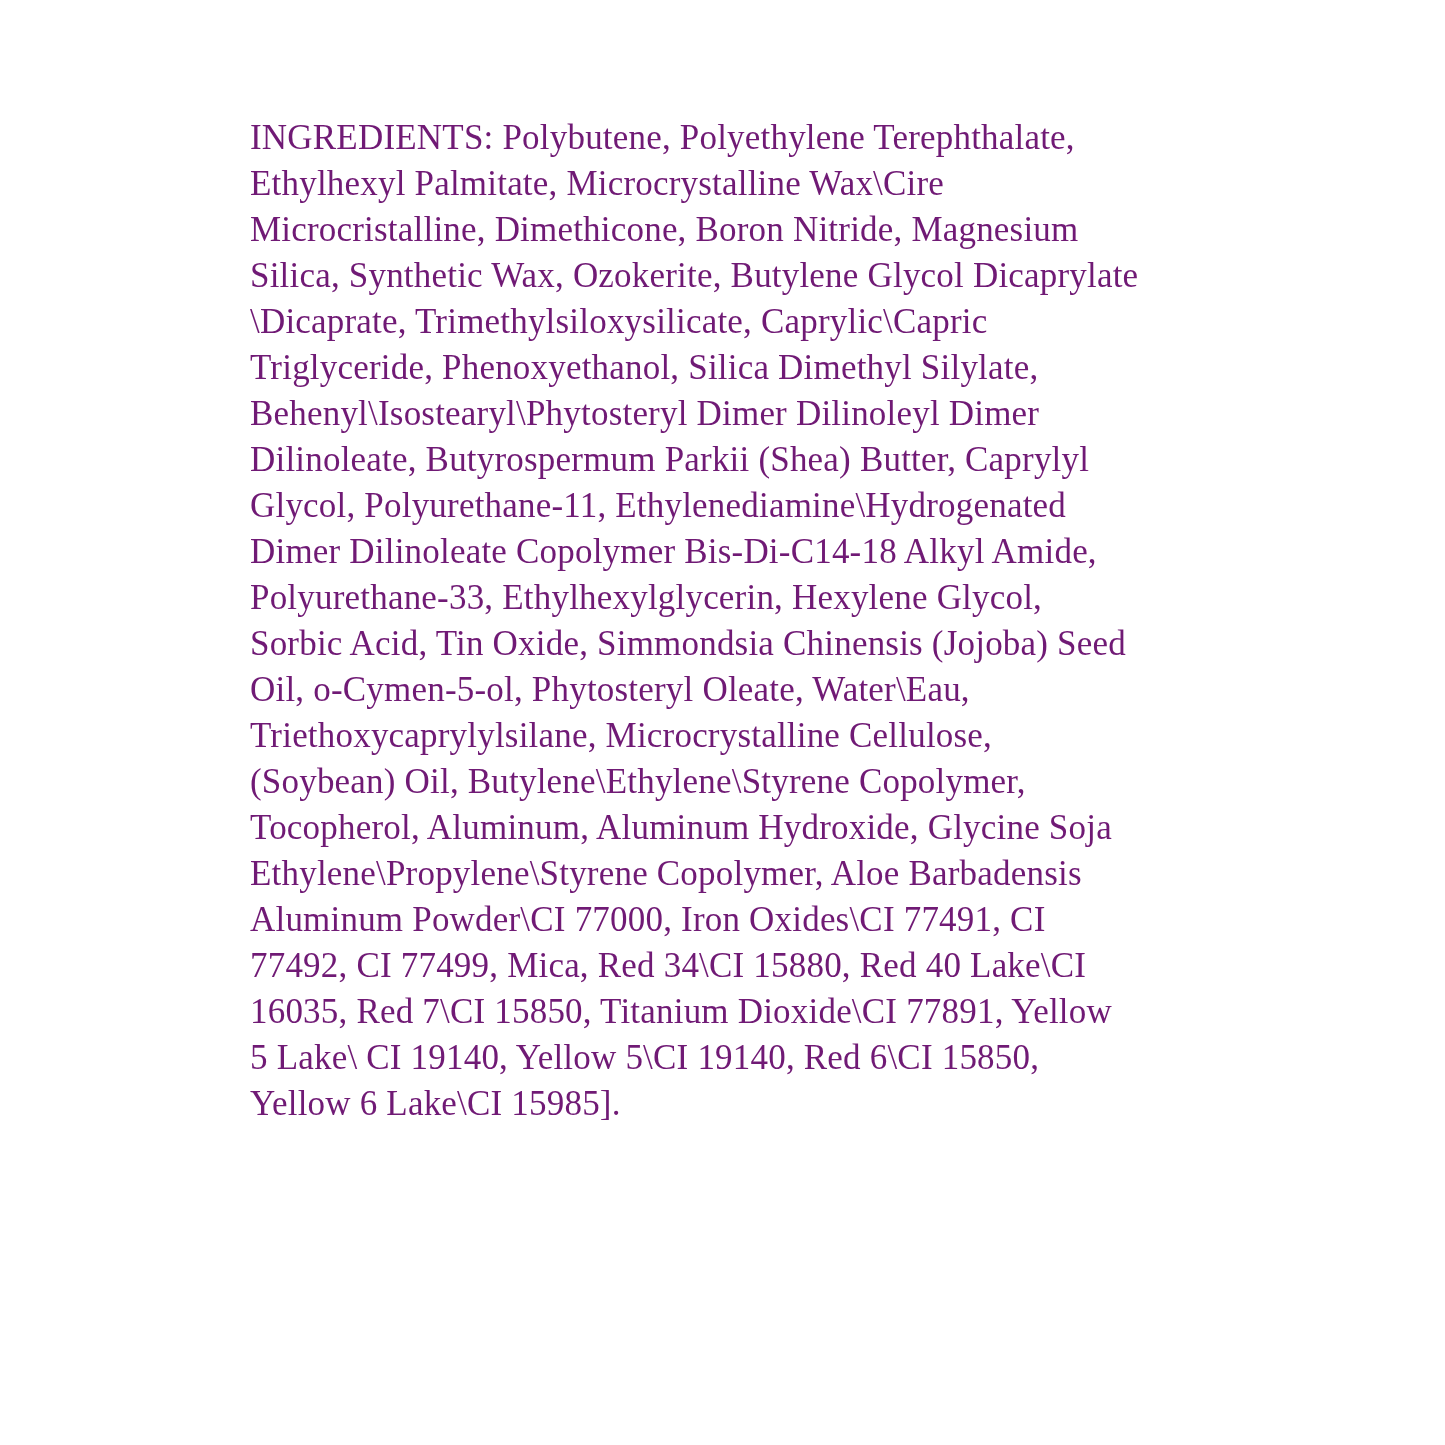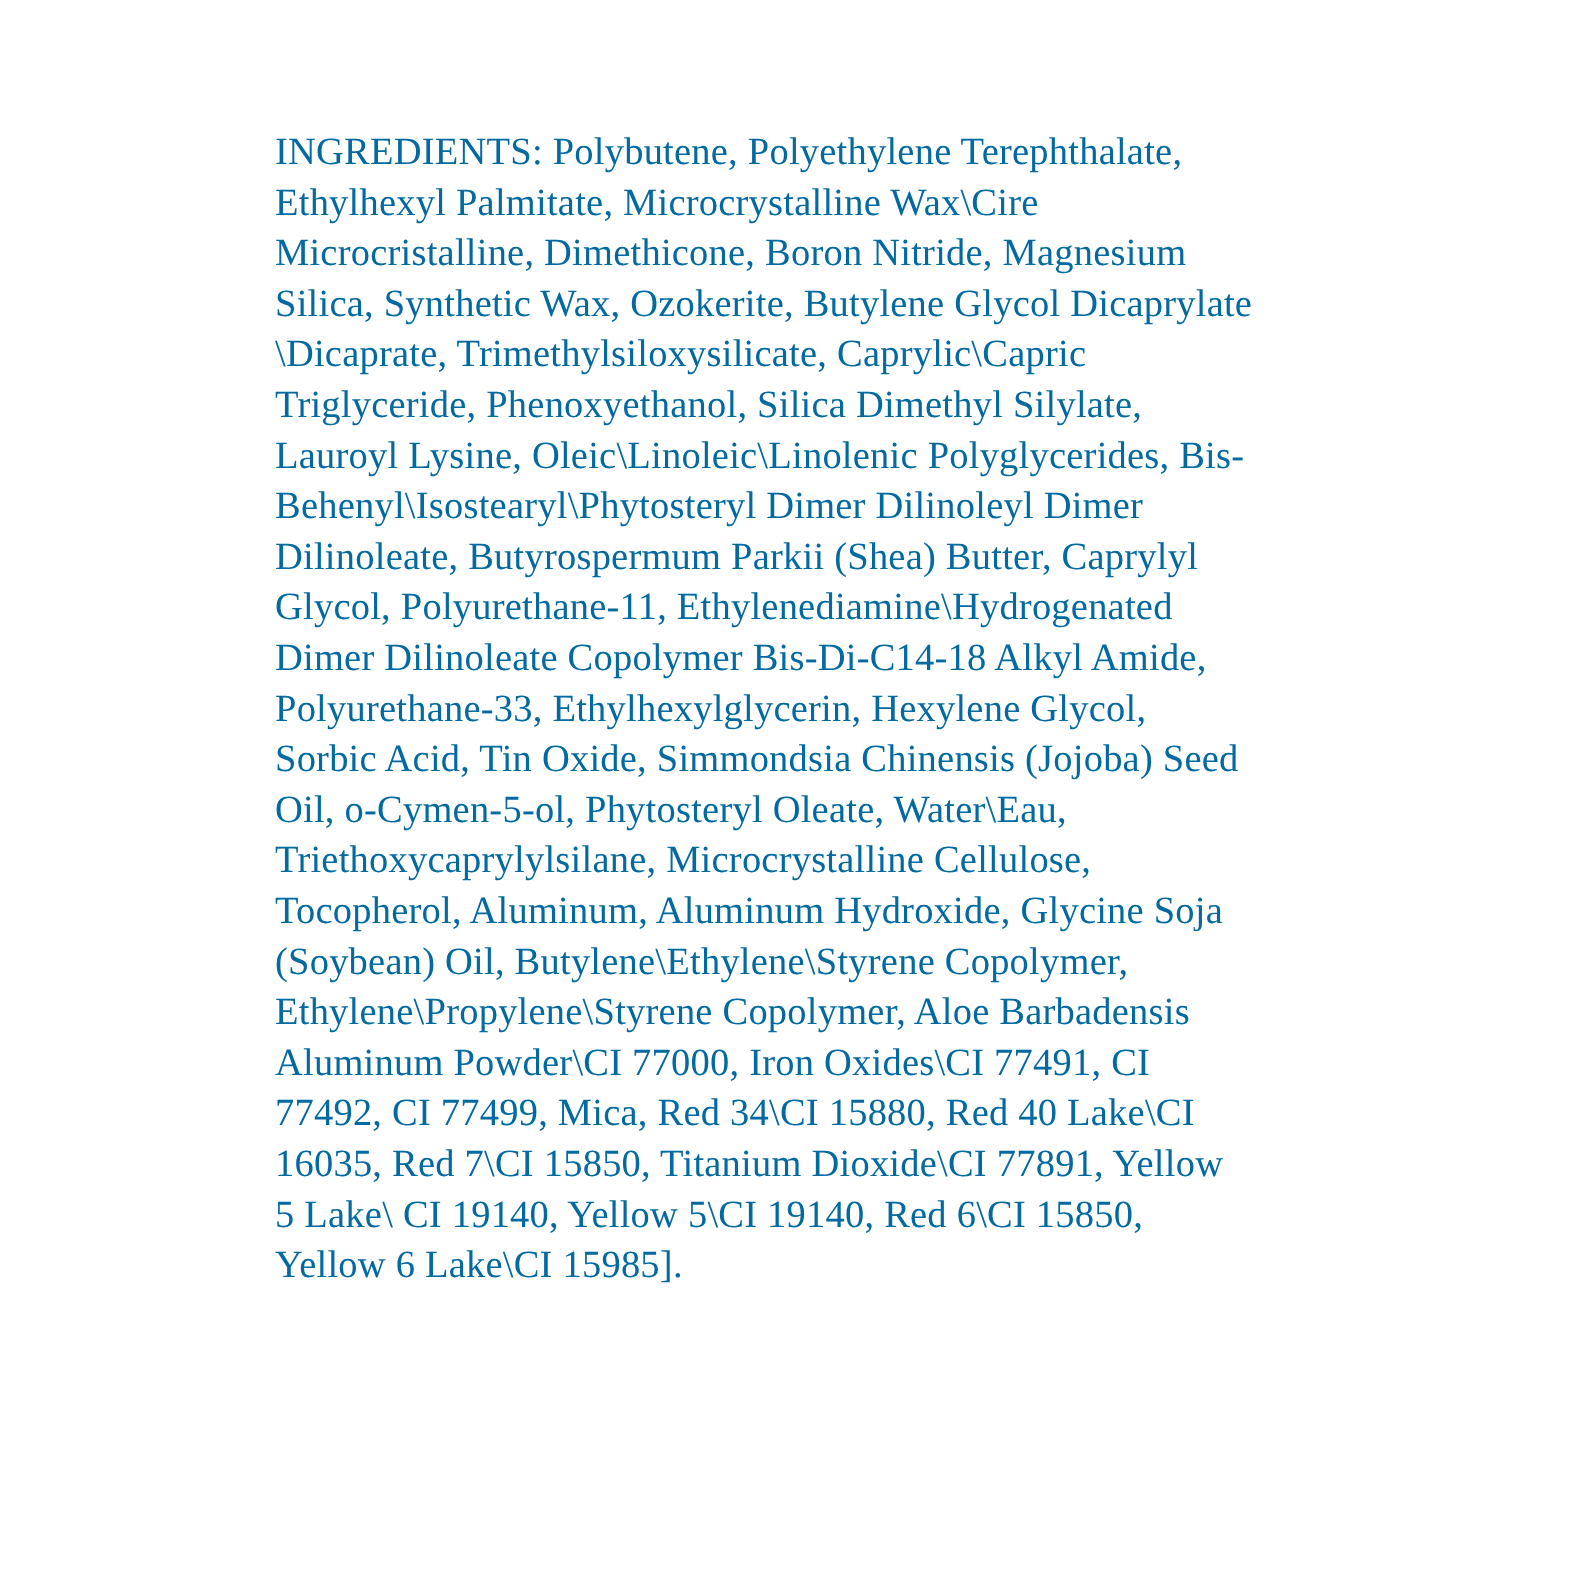--- a/index.html
+++ b/index.html
@@ -17,50 +17,49 @@
     background: #ffffff;
   }
   .ingredients-block {
     position: absolute;
     top: 115px;
     left: 250px;
     width: 1000px;
     font-family: "Liberation Serif", "DejaVu Serif", serif;
     font-size: 35px;
     line-height: 46px;
-    color: #0369a1;
+    color: #701a75;
     -webkit-font-smoothing: antialiased;
   }
   .ingredients-line {
     white-space: nowrap;
     letter-spacing: 0.2px;
   }
 </style>
 </head>
 <body>
 
 <div class="label-canvas">
   <div class="ingredients-block">
     <div class="ingredients-line">INGREDIENTS: Polybutene, Polyethylene Terephthalate,</div>
     <div class="ingredients-line">Ethylhexyl Palmitate, Microcrystalline Wax\Cire</div>
     <div class="ingredients-line">Microcristalline, Dimethicone, Boron Nitride, Magnesium</div>
     <div class="ingredients-line">Silica, Synthetic Wax, Ozokerite, Butylene Glycol Dicaprylate</div>
     <div class="ingredients-line">\Dicaprate, Trimethylsiloxysilicate, Caprylic\Capric</div>
     <div class="ingredients-line">Triglyceride, Phenoxyethanol, Silica Dimethyl Silylate,</div>
-    <div class="ingredients-line">Lauroyl Lysine, Oleic\Linoleic\Linolenic Polyglycerides, Bis-</div>
     <div class="ingredients-line">Behenyl\Isostearyl\Phytosteryl Dimer Dilinoleyl Dimer</div>
     <div class="ingredients-line">Dilinoleate, Butyrospermum Parkii (Shea) Butter, Caprylyl</div>
     <div class="ingredients-line">Glycol, Polyurethane-11, Ethylenediamine\Hydrogenated</div>
     <div class="ingredients-line">Dimer Dilinoleate Copolymer Bis-Di-C14-18 Alkyl Amide,</div>
     <div class="ingredients-line">Polyurethane-33, Ethylhexylglycerin, Hexylene Glycol,</div>
     <div class="ingredients-line">Sorbic Acid, Tin Oxide, Simmondsia Chinensis (Jojoba) Seed</div>
     <div class="ingredients-line">Oil, o-Cymen-5-ol, Phytosteryl Oleate, Water\Eau,</div>
     <div class="ingredients-line">Triethoxycaprylylsilane, Microcrystalline Cellulose,</div>
+    <div class="ingredients-line">(Soybean) Oil, Butylene\Ethylene\Styrene Copolymer,</div>
     <div class="ingredients-line">Tocopherol, Aluminum, Aluminum Hydroxide, Glycine Soja</div>
-    <div class="ingredients-line">(Soybean) Oil, Butylene\Ethylene\Styrene Copolymer,</div>
     <div class="ingredients-line">Ethylene\Propylene\Styrene Copolymer, Aloe Barbadensis</div>
     <div class="ingredients-line">Aluminum Powder\CI 77000, Iron Oxides\CI 77491, CI</div>
     <div class="ingredients-line">77492, CI 77499, Mica, Red 34\CI 15880, Red 40 Lake\CI</div>
     <div class="ingredients-line">16035, Red 7\CI 15850, Titanium Dioxide\CI 77891, Yellow</div>
     <div class="ingredients-line">5 Lake\ CI 19140, Yellow 5\CI 19140, Red 6\CI 15850,</div>
     <div class="ingredients-line">Yellow 6 Lake\CI 15985].</div>
   </div>
 </div>
 
 </body></html>

